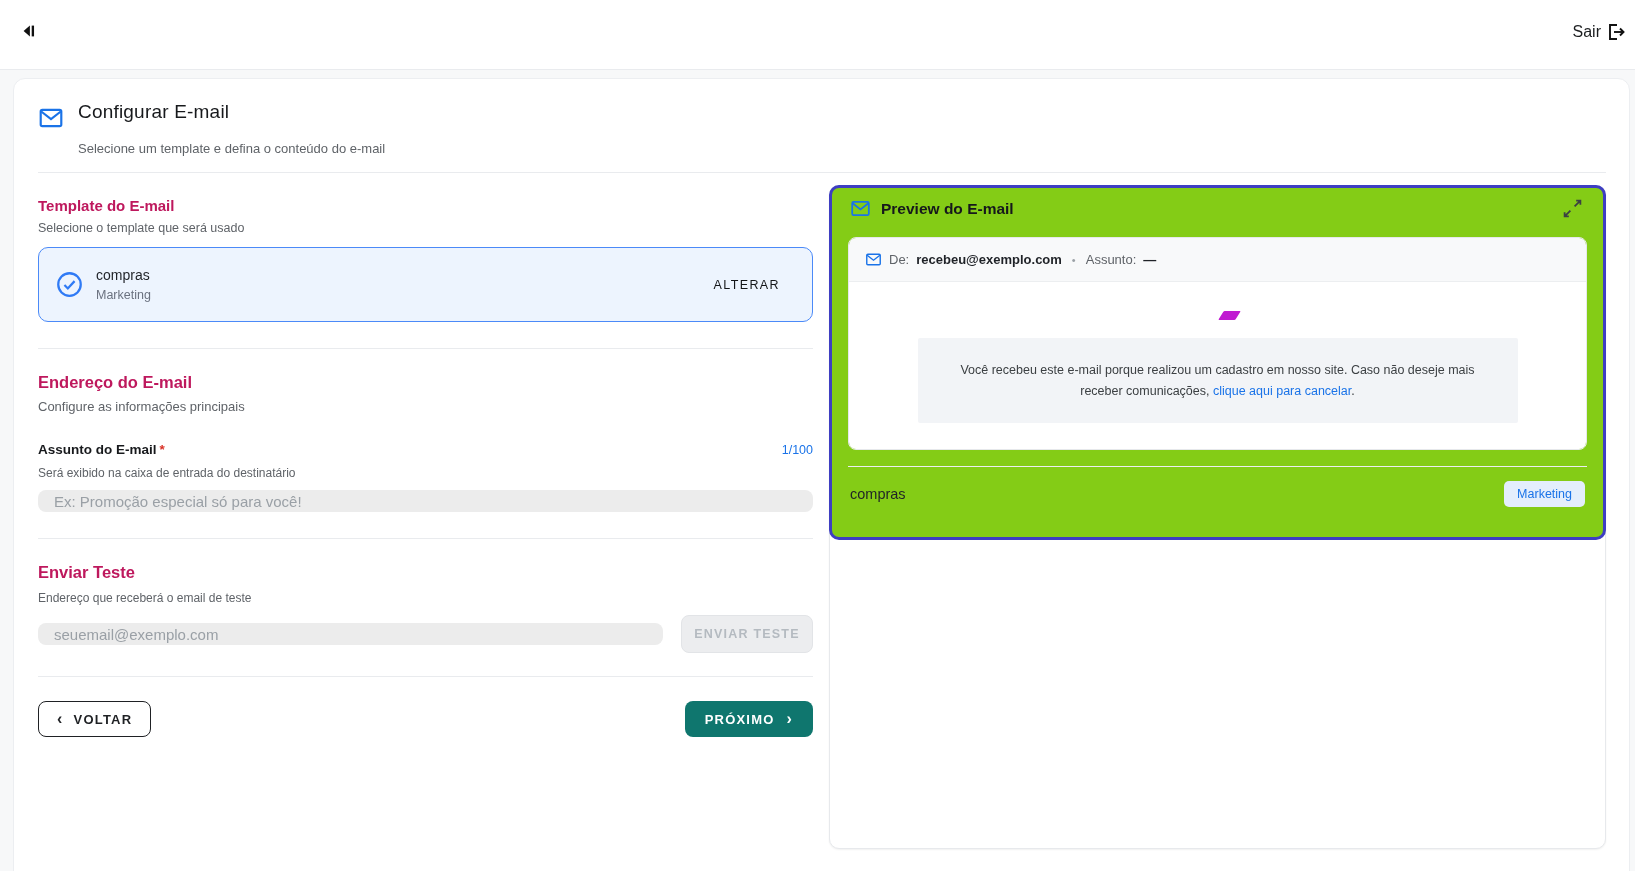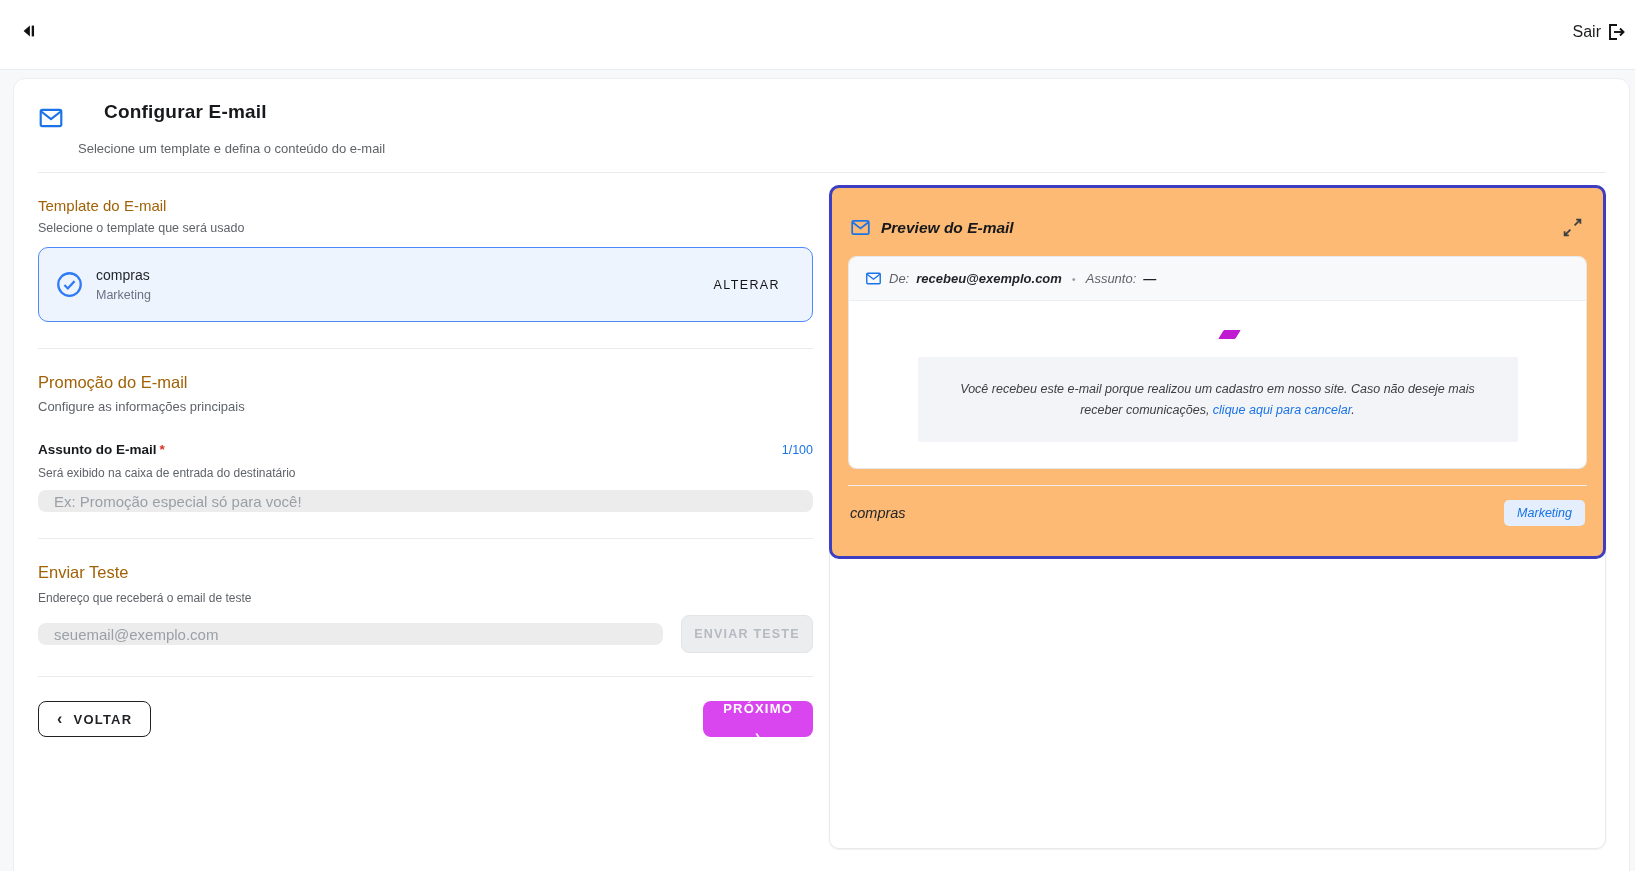--- a/index.html
+++ b/index.html
@@ -25,30 +25,30 @@
   }
   
   .main-card {
     position:absolute; top:78px; left:13px; width:1617px; bottom:-12px;
     background:#ffffff; border-radius:12px;
     border:1px solid #eceef1;
     padding:22px 23px 0 24px;
   }
   .page-header { display:flex; align-items:flex-start; gap:14px; }
   .page-header .hdr-icon { margin-top:4px; }
-  .page-title { font-size:19px; font-weight:bold; color:#17191c; letter-spacing:.2px;margin-left:26px; }
+  .page-title { font-size:19px; font-weight:normal; color:#17191c; letter-spacing:.2px; }
   .page-subtitle { font-size:13px; color:#5f6368; margin-top:18px; }
   .hdr-divider { border:none; border-top:1px solid #e9ebee; margin-top:16px; }
 
   .columns { display:flex; gap:16px; align-items:flex-start; }
   .col-left { width:775px; flex:0 0 775px; }
   .col-right { flex:1; margin-top:12px; }
 
   
-  .sec-title { font-size:15px; font-weight:normal; color:#a16207; }
+  .sec-title { font-size:15px; font-weight:bold; color:#be185d; }
   .sec-title.lg { font-size:16.5px; }
   .sec-sub { font-size:12.5px; color:#5f6368; margin-top:7px; }
   .divider { border:none; border-top:1px solid #e9ebee; margin-top:26px; }
 
   .tpl-head { margin-top:24px; }
   .template-card {
     margin-top:12px; height:75px; background:#edf4fe;
     border:1.5px solid #4b8af8; border-radius:10px;
     display:flex; align-items:center; padding:0 30px 0 17px; cursor:pointer;
   }
@@ -80,35 +80,35 @@
     letter-spacing:1.2px; color:#b4bac0; cursor:not-allowed;
   }
 
   .nav-row { display:flex; align-items:center; justify-content:space-between; margin-top:24px; padding-bottom:24px; }
   .back-btn {
     display:flex; align-items:center; gap:10px; background:#ffffff;
     border:1.5px solid #1f2124; border-radius:8px; height:36px; padding:0 18px;
     font-family:inherit; font-size:13px; font-weight:bold; letter-spacing:1.2px; color:#1f2124; cursor:pointer;
   }
   .next-btn {
-    display:flex; align-items:center; gap:12px; background:#d946ef; border:none;
+    display:flex; align-items:center; gap:12px; background:#0f766e; border:none;
     border-radius:8px; height:36px; padding:0 20px;
-    font-family:inherit; font-size:13px; font-weight:bold; letter-spacing:1.2px; color:#ffffff; cursor:not-allowed;flex-direction:column;
+    font-family:inherit; font-size:13px; font-weight:bold; letter-spacing:1.2px; color:#ffffff; cursor:not-allowed;
   }
   .chev { font-size:16px; font-weight:bold; line-height:1; }
 
   
   .preview-container {
     background:#ffffff; border:1px solid #e7e9ec; border-radius:10px;
     height:664px; box-shadow:0 1px 2px rgba(0,0,0,.06);
     display:flex; flex-direction:column;
   }
   .preview-panel {
-    border:3px solid #3e3ec2; border-radius:10px; background:#fdba74;
-    margin:-1px; padding:23px 16px 30px 16px;font-style:italic;
+    border:3px solid #3e3ec2; border-radius:10px; background:#84cc16;
+    margin:-1px; padding:4px 16px 30px 16px;
   }
   .preview-head { display:flex; align-items:center; gap:10px; padding:4px 2px 0 2px; }
   .preview-title { font-size:15.5px; font-weight:bold; color:#16181c; flex:1; }
   .expand-btn { background:none; border:none; cursor:pointer; padding:2px; display:flex; }
 
   .email-box { margin-top:16px; border:1px solid #e6e8eb; border-radius:8px; overflow:hidden; }
   .email-meta {
     background:#f8f9fa; border-bottom:1px solid #eceef0;
     display:flex; align-items:center; gap:7px; padding:13px 16px; font-size:13px;
   }
@@ -194,21 +194,21 @@
         </span>
         <div class="tpl-texts">
           <div class="tpl-name">compras</div>
           <div class="tpl-cat">Marketing</div>
         </div>
         <button class="alter-btn">ALTERAR</button>
       </div>
 
       <hr class="divider">
 
-      <h3 class="sec-title lg" style="margin-top:24px;">Promoção do E-mail</h3>
+      <h3 class="sec-title lg" style="margin-top:24px;">Endereço do E-mail</h3>
       <p class="sec-sub" style="font-size:13px;">Configure as informações principais</p>
 
       <div class="field-row">
         <span class="field-label">
           <span>Assunto do E-mail</span><span class="req">*</span>
         </span>
         <span class="counter">1/100</span>
       </div>
       <p class="field-help">Será exibido na caixa de entrada do destinatário</p>
       <input type="text" class="text-input" placeholder="Ex: Promoção especial só para você!" style="">

